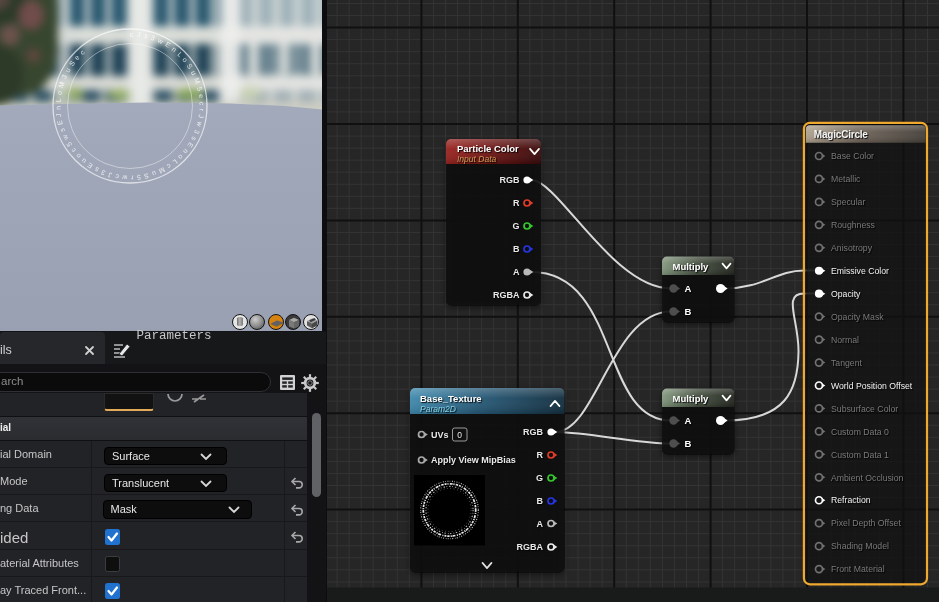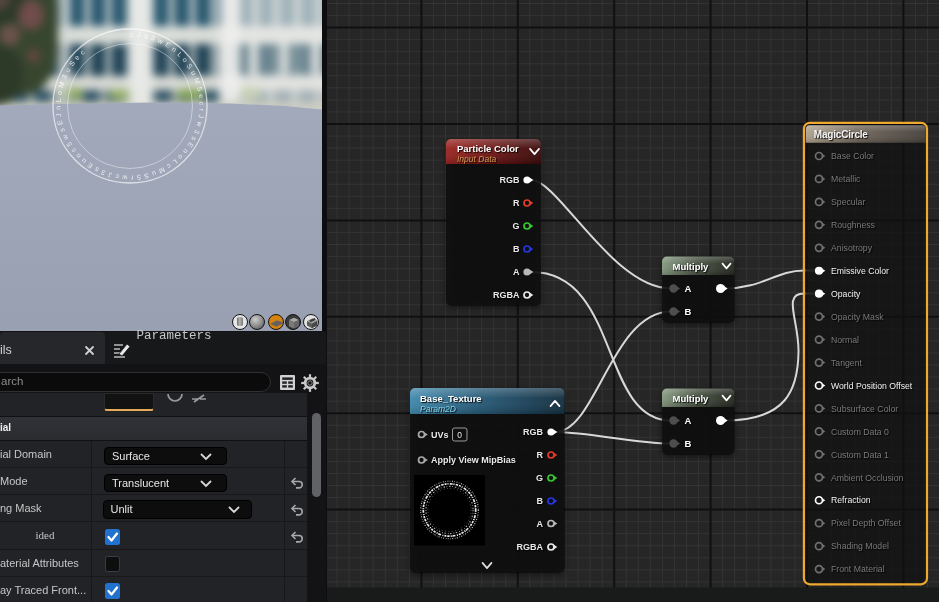--- a/index.html
+++ b/index.html
@@ -316,41 +316,41 @@
     <svg width="18" height="14" style="position:absolute;left:190px;top:392.5px;">
       <path d="M2,6 H8 M10,6 H16 M4,9 L14,2" stroke="#9a9a9a" stroke-width="1.7"></path>
     </svg>
     <div style="position:absolute;left:0;top:415.5px;width:307px;height:25px;background:linear-gradient(180deg,#313237,#2b2c30);border-top:1px solid #101012;border-bottom:1px solid #101012;box-sizing:border-box;"></div>
     <div style="position:absolute;left:0;top:421.5px;width:40px;height:14px;font-size:10px;font-weight:bold;color:#eeeeee;font-family:'Liberation Sans',sans-serif;">ial</div>
     <div style="position:absolute;left:0;top:440.5px;width:307px;height:27.3px;border-bottom:1px solid #18181b;box-sizing:border-box;"></div>
     <div style="position:absolute;left:0;top:447.5px;width:90px;height:14px;font-size:11px;color:#c6c6c6;font-family:'Liberation Sans',sans-serif;white-space:nowrap;overflow:hidden;">ial Domain</div>
     <div style="position:absolute;left:0;top:467.8px;width:307px;height:27.3px;border-bottom:1px solid #18181b;box-sizing:border-box;"></div>
     <div style="position:absolute;left:0;top:474.8px;width:90px;height:14px;font-size:11px;color:#c6c6c6;font-family:'Liberation Sans',sans-serif;white-space:nowrap;overflow:hidden;">Mode</div>
     <div style="position:absolute;left:0;top:495.1px;width:307px;height:27.3px;border-bottom:1px solid #18181b;box-sizing:border-box;"></div>
-    <div style="position:absolute;left:0;top:502.1px;width:90px;height:14px;font-size:11px;color:#c6c6c6;font-family:'Liberation Sans',sans-serif;white-space:nowrap;overflow:hidden;">ng Mask</div>
+    <div style="position:absolute;left:0;top:502.1px;width:90px;height:14px;font-size:11px;color:#c6c6c6;font-family:'Liberation Sans',sans-serif;white-space:nowrap;overflow:hidden;">ng Data</div>
     <div style="position:absolute;left:0;top:522.4px;width:307px;height:27.3px;border-bottom:1px solid #18181b;box-sizing:border-box;"></div>
-    <div style="position:absolute;left:0;top:529.4px;width:90px;height:14px;font-size:11px;color:#c6c6c6;font-family:Liberation Serif, serif;white-space:nowrap;overflow:hidden;text-align:center;">ided</div>
+    <div style="position:absolute;left:0;top:529.4px;width:90px;height:14px;font-size:15px;color:#c6c6c6;font-family:Liberation Sans, sans-serif;white-space:nowrap;overflow:hidden;">ided</div>
     <div style="position:absolute;left:0;top:549.7px;width:307px;height:27.3px;border-bottom:1px solid #18181b;box-sizing:border-box;"></div>
     <div style="position:absolute;left:0;top:556.7px;width:90px;height:14px;font-size:11px;color:#c6c6c6;font-family:'Liberation Sans',sans-serif;white-space:nowrap;overflow:hidden;">aterial Attributes</div>
     <div style="position:absolute;left:0;top:577.0px;width:307px;height:27.3px;border-bottom:1px solid #18181b;box-sizing:border-box;"></div>
     <div style="position:absolute;left:0;top:584.0px;width:90px;height:14px;font-size:11px;color:#c6c6c6;font-family:'Liberation Sans',sans-serif;white-space:nowrap;overflow:hidden;">ay Traced Front...</div>
     <div style="position:absolute;left:90.5px;top:440.5px;width:1px;height:162px;background:#18181b;"></div>
     <div style="position:absolute;left:283.5px;top:440.5px;width:1px;height:162px;background:#18181b;"></div>
     <div style="position:absolute;left:104px;top:446.5px;width:122.5px;height:18.5px;background:#0d0d0e;border:1px solid #000;border-radius:4px;box-sizing:border-box;"></div>
     <div style="position:absolute;left:112px;top:449.5px;font-size:11px;color:#e6e6e6;font-family:'Liberation Sans',sans-serif;text-align:center;">Surface</div>
     <svg width="12" height="8" style="position:absolute;left:200px;top:452.5px;">
       <path d="M1.5,1.5 L6,6 L10.5,1.5" fill="none" stroke="#d8d8d8" stroke-width="1.8" stroke-linecap="round"></path>
     </svg>
     <div style="position:absolute;left:104px;top:473.5px;width:123px;height:18.5px;background:#0d0d0e;border:1px solid #000;border-radius:4px;box-sizing:border-box;"></div>
     <div style="position:absolute;left:112px;top:476.5px;font-size:11px;color:#e6e6e6;font-family:'Liberation Sans',sans-serif;">Translucent</div>
     <svg width="12" height="8" style="position:absolute;left:200px;top:479.5px;">
       <path d="M1.5,1.5 L6,6 L10.5,1.5" fill="none" stroke="#d8d8d8" stroke-width="1.8" stroke-linecap="round"></path>
     </svg>
     <div style="position:absolute;left:102.5px;top:500px;width:149.5px;height:18.5px;background:#0d0d0e;border:1px solid #000;border-radius:4px;box-sizing:border-box;"></div>
-    <div style="position:absolute;left:110.5px;top:503px;font-size:11px;color:#e6e6e6;font-family:'Liberation Sans',sans-serif;">Unlit</div>
+    <div style="position:absolute;left:110.5px;top:503px;font-size:11px;color:#e6e6e6;font-family:'Liberation Sans',sans-serif;">Mask</div>
     <svg width="12" height="8" style="position:absolute;left:228px;top:506px;">
       <path d="M1.5,1.5 L6,6 L10.5,1.5" fill="none" stroke="#d8d8d8" stroke-width="1.8" stroke-linecap="round"></path>
     </svg>
     <div style="position:absolute;left:104.5px;top:529px;width:15.5px;height:15.5px;background:#2172ce;border-radius:2.5px;"></div>
     <svg width="16" height="16" style="position:absolute;left:104.5px;top:529px;">
       <path d="M3.5,8 L6.5,11.5 L12,4.5" fill="none" stroke="#fff" stroke-width="2.2" stroke-linecap="round" stroke-linejoin="round"></path>
     </svg>
     <div style="position:absolute;left:104.5px;top:556px;width:15.5px;height:15.5px;background:#0e0e0f;border:1px solid #3c3c42;border-radius:2.5px;box-sizing:border-box;"></div>
     <div style="position:absolute;left:104.5px;top:583px;width:15.5px;height:15.5px;background:#2172ce;border-radius:2.5px;"></div>
     <svg width="16" height="16" style="position:absolute;left:104.5px;top:583px;">

